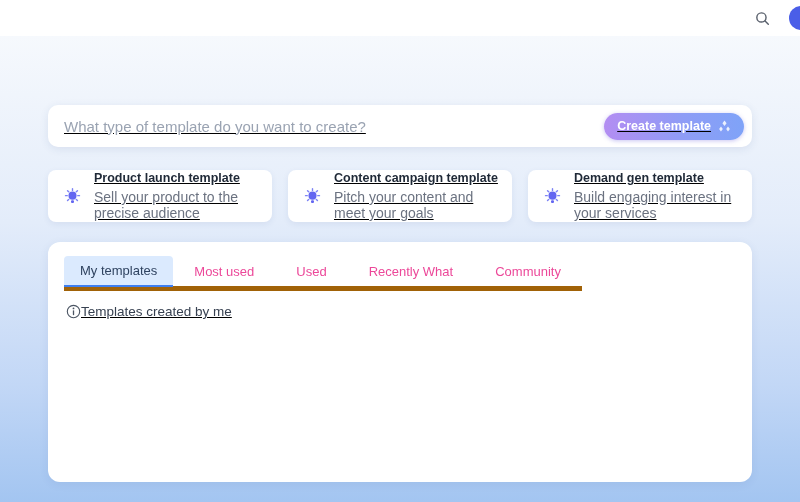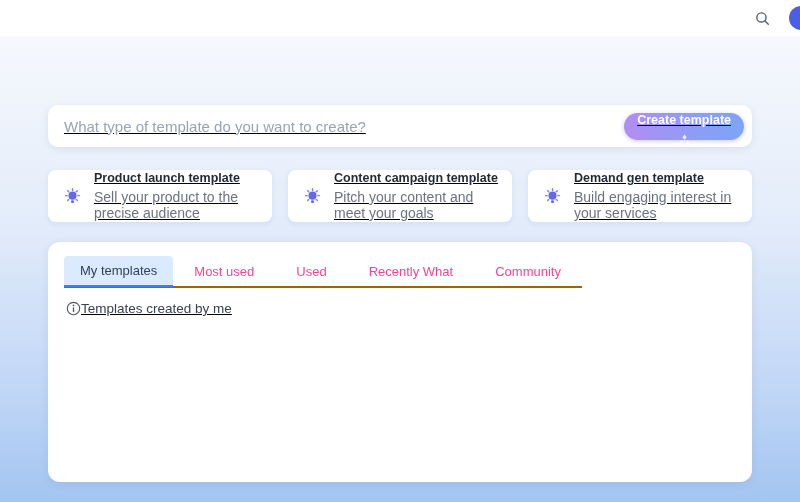--- a/index.html
+++ b/index.html
@@ -22,35 +22,35 @@
   .composer { height:42px; background:#ffffff; border-radius:10px;
     display:flex; align-items:center; padding:0 8px 0 16px;
     box-shadow:0 2px 8px rgba(40,70,130,.10); }
   .composer input { flex:1; border:none; outline:none; font-size:15px;
     color:#374151; font-family:"Liberation Sans", sans-serif; background:transparent; }
   .composer input::placeholder { color:#9aa3b2; }
   .create-btn { display:flex; align-items:center; gap:7px; height:27px; padding:0 13px;
     border:none; border-radius:14px; cursor:pointer; color:#ffffff;
     font-size:12.5px; font-weight:bold; font-family:"Liberation Sans", sans-serif;
     background:linear-gradient(90deg,#b38df2 0%, #8f9cf6 55%, #7fa3f8 100%);
-    box-shadow:0 1px 4px rgba(100,90,220,.35);flex-direction:column; }
+    box-shadow:0 1px 4px rgba(100,90,220,.35); }
 
   
   .cards { display:flex; gap:16px; margin-top:23px; }
   .card { flex:1; height:52px; background:#ffffff; border-radius:8px;
     display:flex; align-items:center; gap:11px; padding:0 14px;
     box-shadow:0 2px 6px rgba(40,70,130,.08); cursor:pointer; }
   .card-text { display:flex; flex-direction:column; gap:4px; }
   .card-title { font-size:12.5px; font-weight:bold; color:#1f2937; }
   .card-sub { font-size:14px; color:#6b7280; }
 
   
   .panel { margin-top:20px; height:240px; background:#ffffff; border-radius:12px;
     padding:14px 16px; box-shadow:0 2px 10px rgba(40,70,130,.08); }
-  .tabs { display:inline-flex; border-bottom:2px solid #a16207; }
+  .tabs { display:inline-flex; border-bottom:5px solid #a16207; }
   .tab { padding:7px 21px; font-size:13px; color:#ec4899; cursor:pointer;
     white-space:nowrap; background:none; border:none;
     font-family:"Liberation Sans", sans-serif; }
   .tab.active { background:#dbeafe; color:#2f4360; border-radius:4px 4px 0 0;
     border-bottom:2px solid #3d7ef0; margin-bottom:-1px; padding:7px 16px; }
   .empty-row { margin-top:13px; display:flex; align-items:center; 
     font-size:13.5px; color:#374151; padding-left:2px; }
 </style>
 </head>
 <body>

